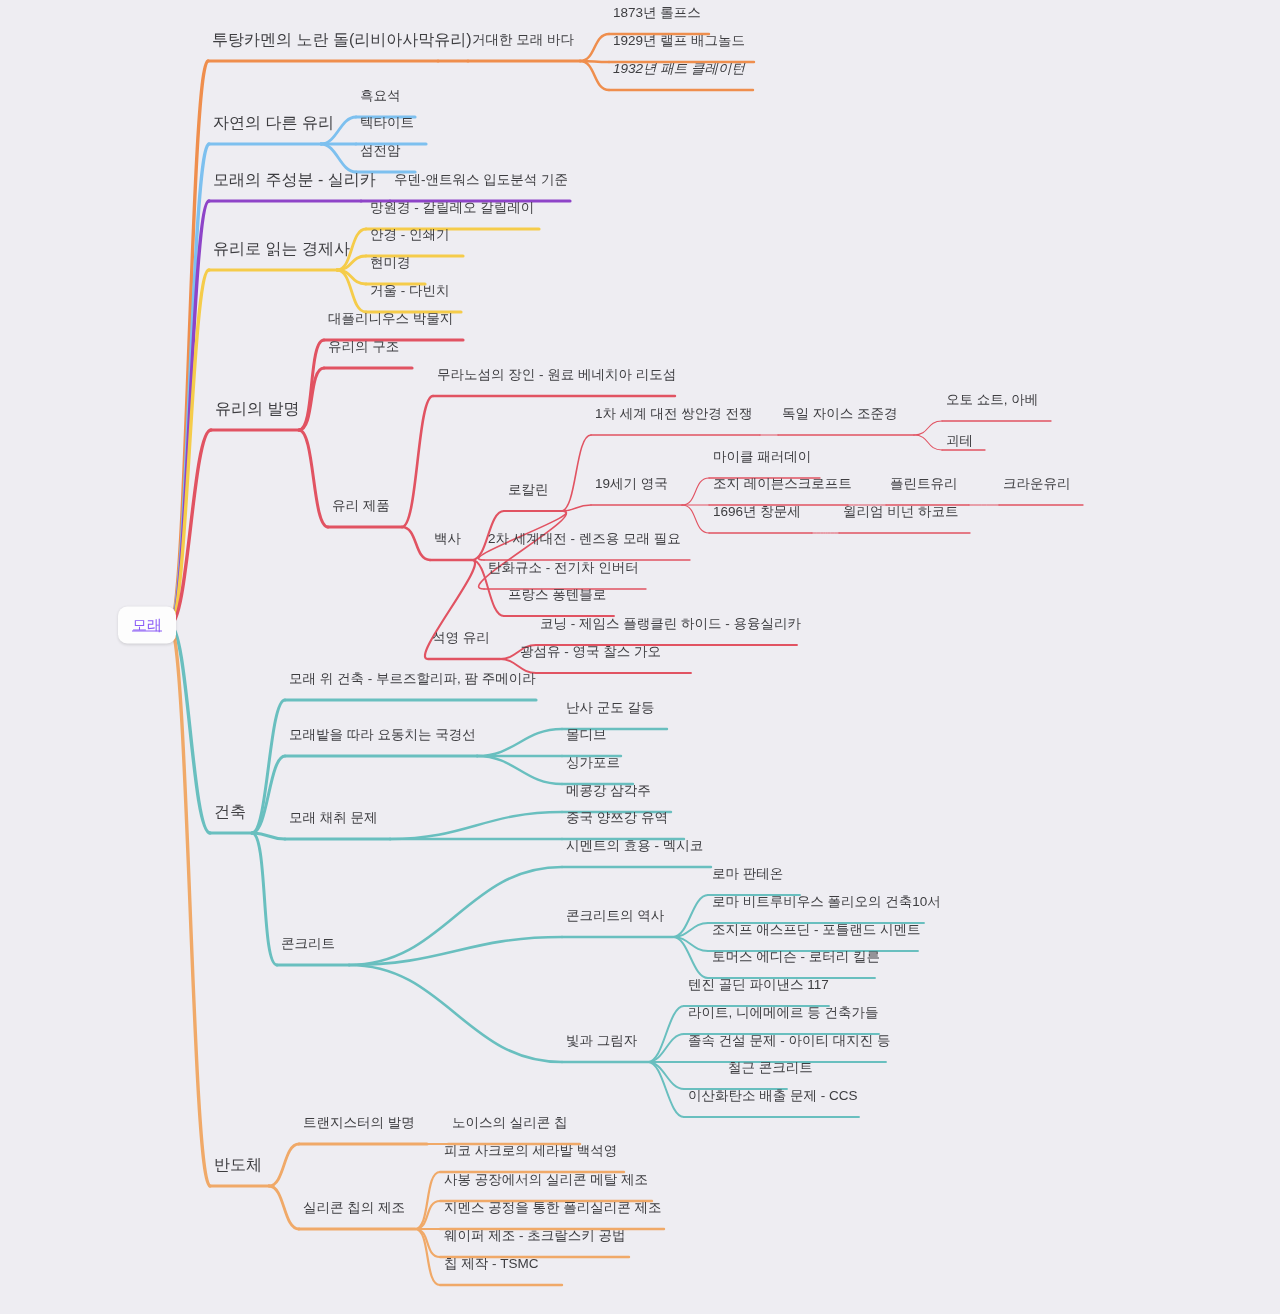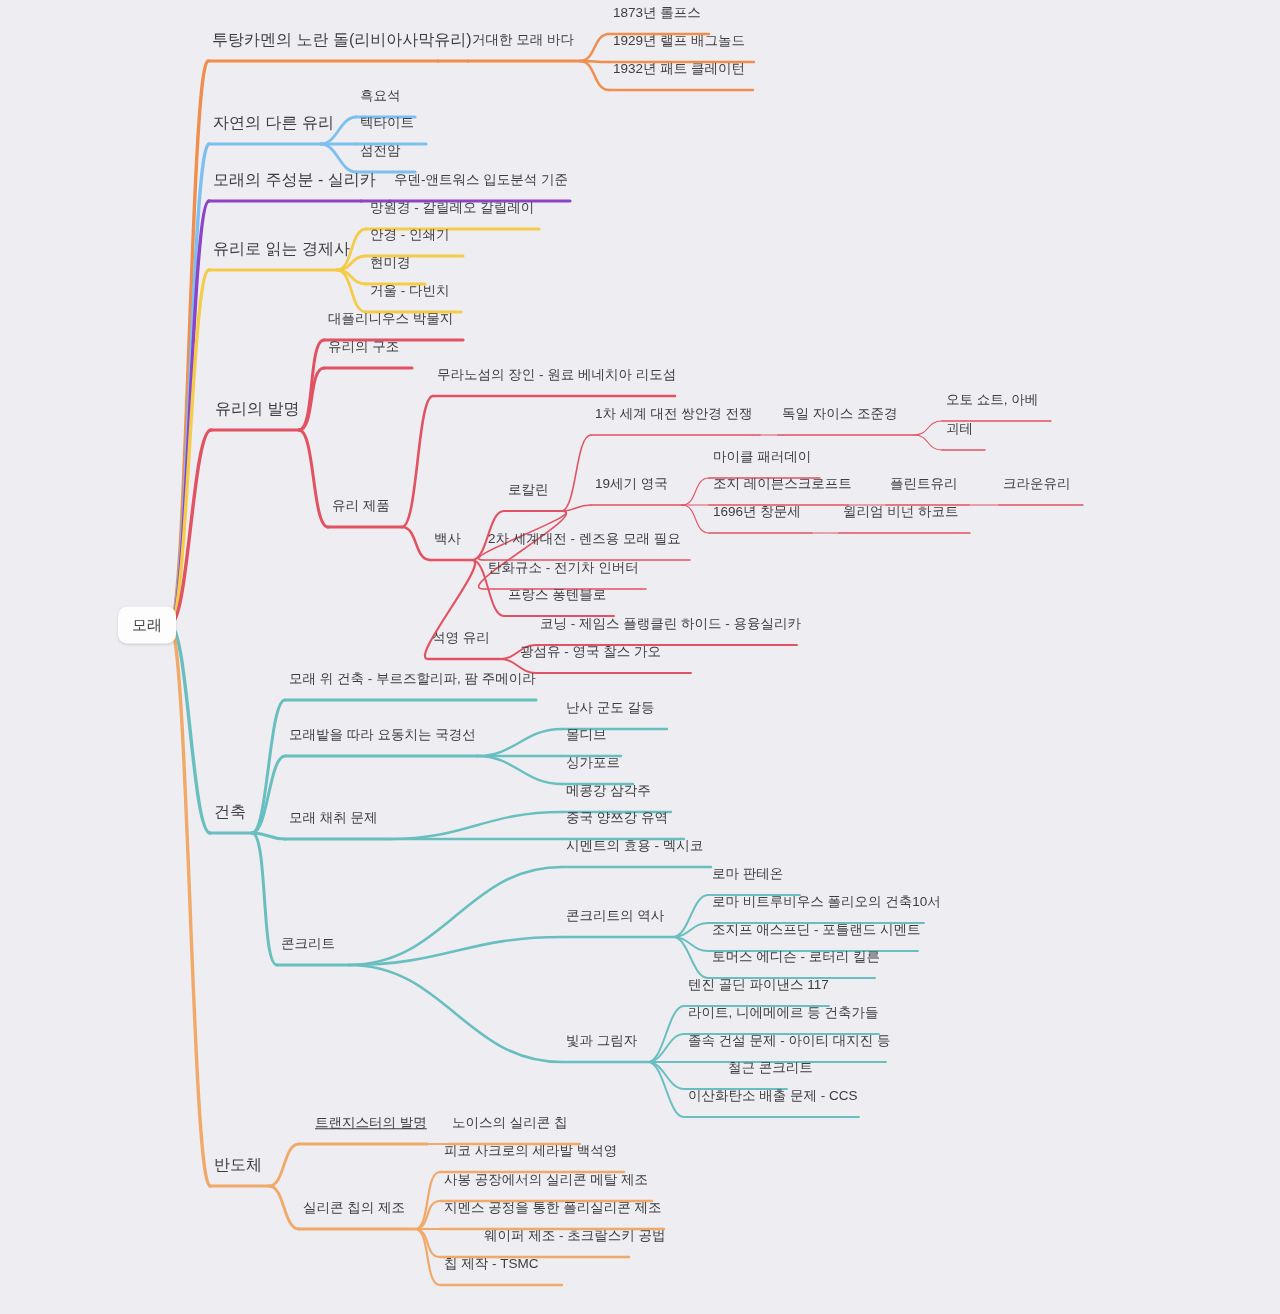--- a/index.html
+++ b/index.html
@@ -23,26 +23,27 @@
   .node.lvl1{font-size:16px;}
   .node.lvl2{font-size:13.5px;}
   .node.lvl3{font-size:13.5px;}
   .node.lvl4{font-size:13.5px;}
   .node.lvl5{font-size:13.5px;}
   .root{
     position:absolute;
     background:#fdfdfd;
     border-radius:9px;
     box-shadow:0 1px 3px rgba(0,0,0,.12);
-    color:#404040;
+    color:#8b5cf6;
     font-size:15px;
     padding:9px 14px;
     transform:translateY(-50%);
     white-space:nowrap;
     z-index:5;
+    text-decoration:underline;
   }
 </style>
 </head>
 <body>
 
 <div id="canvas">
   <svg id="edges" viewBox="0 0 1280 1314">
       <path d="M 170 625 C 187.1 625, 190.9 61, 208 61" fill="none" stroke="#ef8e4d" stroke-width="3.4" stroke-linecap="round"></path>
       <path d="M 438 61 C 454 61, 452 61, 468 61" fill="none" stroke="#ef8e4d" stroke-width="3" stroke-linecap="round"></path>
       <path d="M 580 61 C 596 61, 593 34, 609 34" fill="none" stroke="#ef8e4d" stroke-width="2.5" stroke-linecap="round"></path>
@@ -184,21 +185,21 @@
       <path d="M 440 1201 L 652 1201" fill="none" stroke="#f0a968" stroke-width="2.4" stroke-linecap="round"></path>
       <path d="M 440 1229 L 664 1229" fill="none" stroke="#f0a968" stroke-width="2.4" stroke-linecap="round"></path>
       <path d="M 440 1257 L 629 1257" fill="none" stroke="#f0a968" stroke-width="2.4" stroke-linecap="round"></path>
       <path d="M 440 1285 L 562 1285" fill="none" stroke="#f0a968" stroke-width="2.4" stroke-linecap="round"></path>
     </svg>
   <div id="nodes">
       <div class="node lvl1" style="left: 212px; top: 40px;"><span>투탕카멘의 노란 돌(리비아사막유리)</span></div>
       <div class="node lvl2" style="left: 472px; top: 40px;"><span>거대한 모래 바다</span></div>
       <div class="node lvl3" style="left: 613px; top: 13px;"><span>1873년 롤프스</span></div>
       <div class="node lvl3" style="left: 613px; top: 41px;"><span>1929년 랠프 배그놀드</span></div>
-      <div class="node lvl3" style="left: 613px; top: 69px;"><span>1932년 패트 클레이턴</span></div>
+      <div class="node lvl3" style="left: 613px; top: 69px; font-style: italic;"><span>1932년 패트 클레이턴</span></div>
       <div class="node lvl1" style="left: 213px; top: 123px;"><span>자연의 다른 유리</span></div>
       <div class="node lvl2" style="left: 360px; top: 96px;"><span>흑요석</span></div>
       <div class="node lvl2" style="left: 360px; top: 123px;"><span>텍타이트</span></div>
       <div class="node lvl2" style="left: 360px; top: 151px;"><span>섬전암</span></div>
       <div class="node lvl1" style="left: 213px; top: 180px;"><span>모래의 주성분 - 실리카</span></div>
       <div class="node lvl2" style="left: 394px; top: 180px;"><span>우덴-앤트워스 입도분석 기준</span></div>
       <div class="node lvl1" style="left: 213px; top: 249px;"><span>유리로 읽는 경제사</span></div>
       <div class="node lvl2" style="left: 370px; top: 208px;"><span>망원경 - 갈릴레오 갈릴레이</span></div>
       <div class="node lvl2" style="left: 370px; top: 235px;"><span>안경 - 인쇄기</span></div>
       <div class="node lvl2" style="left: 370px; top: 263px; text-align: center;"><span>현미경</span></div>
@@ -206,21 +207,21 @@
       <div class="node lvl1" style="left: 215px; top: 409px;"><span>유리의 발명</span></div>
       <div class="node lvl2" style="left: 328px; top: 319px;"><span>대플리니우스 박물지</span></div>
       <div class="node lvl2" style="left: 328px; top: 347px;"><span>유리의 구조</span></div>
       <div class="node lvl2" style="left: 332px; top: 506px;"><span>유리 제품</span></div>
       <div class="node lvl3" style="left: 437px; top: 375px;"><span>무라노섬의 장인 - 원료 베네치아 리도섬</span></div>
       <div class="node lvl3" style="left: 434px; top: 539px;"><span>백사</span></div>
       <div class="node lvl4" style="left: 508px; top: 490px;"><span>로칼린</span></div>
       <div class="node lvl5" style="left: 595px; top: 414px;"><span>1차 세계 대전 쌍안경 전쟁</span></div>
       <div class="node lvl5" style="left: 782px; top: 414px;"><span>독일 자이스 조준경</span></div>
       <div class="node lvl5" style="left: 946px; top: 400px;"><span>오토 쇼트, 아베</span></div>
-      <div class="node lvl5" style="left: 946px; top: 429px;"><span>괴테</span></div>
+      <div class="node lvl5" style="left: 946px; top: 441px;"><span>괴테</span></div>
       <div class="node lvl5" style="left: 595px; top: 484px;"><span>19세기 영국</span></div>
       <div class="node lvl5" style="left: 713px; top: 457px;"><span>마이클 패러데이</span></div>
       <div class="node lvl5" style="left: 713px; top: 484px;"><span>조지 레이븐스크로프트</span></div>
       <div class="node lvl5" style="left: 890px; top: 484px;"><span>플린트유리</span></div>
       <div class="node lvl5" style="left: 1003px; top: 484px;"><span>크라운유리</span></div>
       <div class="node lvl5" style="left: 713px; top: 512px;"><span>1696년 창문세</span></div>
       <div class="node lvl5" style="left: 843px; top: 512px;"><span>윌리엄 비넌 하코트</span></div>
       <div class="node lvl5" style="left: 488px; top: 539px;"><span>2차 세계대전 - 렌즈용 모래 필요</span></div>
       <div class="node lvl5" style="left: 488px; top: 568px;"><span>탄화규소 - 전기차 인버터</span></div>
       <div class="node lvl4" style="left: 508px; top: 595px;"><span>프랑스 퐁텐블로</span></div>
@@ -243,23 +244,23 @@
       <div class="node lvl4" style="left: 712px; top: 902px;"><span>로마 비트루비우스 폴리오의 건축10서</span></div>
       <div class="node lvl4" style="left: 712px; top: 930px;"><span>조지프 애스프딘 - 포틀랜드 시멘트</span></div>
       <div class="node lvl4" style="left: 712px; top: 957px;"><span>토머스 에디슨 - 로터리 킬른</span></div>
       <div class="node lvl3" style="left: 566px; top: 1041px;"><span>빛과 그림자</span></div>
       <div class="node lvl4" style="left: 688px; top: 985px;"><span>텐진 골딘 파이낸스 117</span></div>
       <div class="node lvl4" style="left: 688px; top: 1013px;"><span>라이트, 니에메에르 등 건축가들</span></div>
       <div class="node lvl4" style="left: 688px; top: 1041px;"><span>졸속 건설 문제 - 아이티 대지진 등</span></div>
       <div class="node lvl4" style="left: 688px; top: 1068px; margin-left: 40px;"><span>철근 콘크리트</span></div>
       <div class="node lvl4" style="left: 688px; top: 1096px;"><span>이산화탄소 배출 문제 - CCS</span></div>
       <div class="node lvl1" style="left: 214px; top: 1165px;"><span>반도체</span></div>
-      <div class="node lvl2" style="left: 315px; top: 1123px; text-decoration: underline;"><span>트랜지스터의 발명</span></div>
+      <div class="node lvl2" style="left: 303px; top: 1123px;"><span>트랜지스터의 발명</span></div>
       <div class="node lvl3" style="left: 452px; top: 1123px;"><span>노이스의 실리콘 칩</span></div>
       <div class="node lvl2" style="left: 303px; top: 1208px;"><span>실리콘 칩의 제조</span></div>
       <div class="node lvl3" style="left: 444px; top: 1151px;"><span>피코 사크로의 세라발 백석영</span></div>
       <div class="node lvl3" style="left: 444px; top: 1180px;"><span>사봉 공장에서의 실리콘 메탈 제조</span></div>
       <div class="node lvl3" style="left: 444px; top: 1208px;"><span>지멘스 공정을 통한 폴리실리콘 제조</span></div>
-      <div class="node lvl3" style="left: 444px; top: 1236px; margin-left: 40px;"><span>웨이퍼 제조 - 초크랄스키 공법</span></div>
+      <div class="node lvl3" style="left: 444px; top: 1236px;"><span>웨이퍼 제조 - 초크랄스키 공법</span></div>
       <div class="node lvl3" style="left: 444px; top: 1264px;"><span>칩 제작 - TSMC</span></div>
     </div>
   <div class="root" id="rootNode" style="left:118px;top:625px;">모래</div>
 </div>
 
 </body></html>

